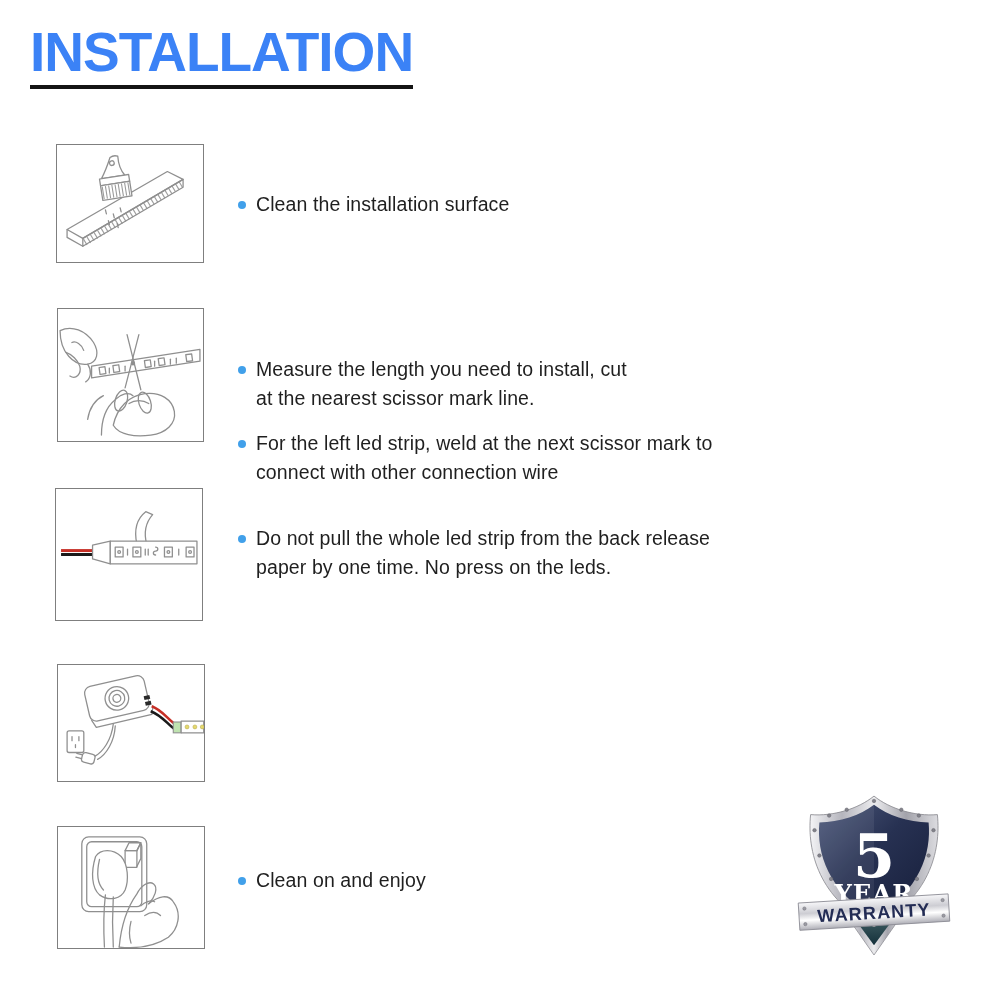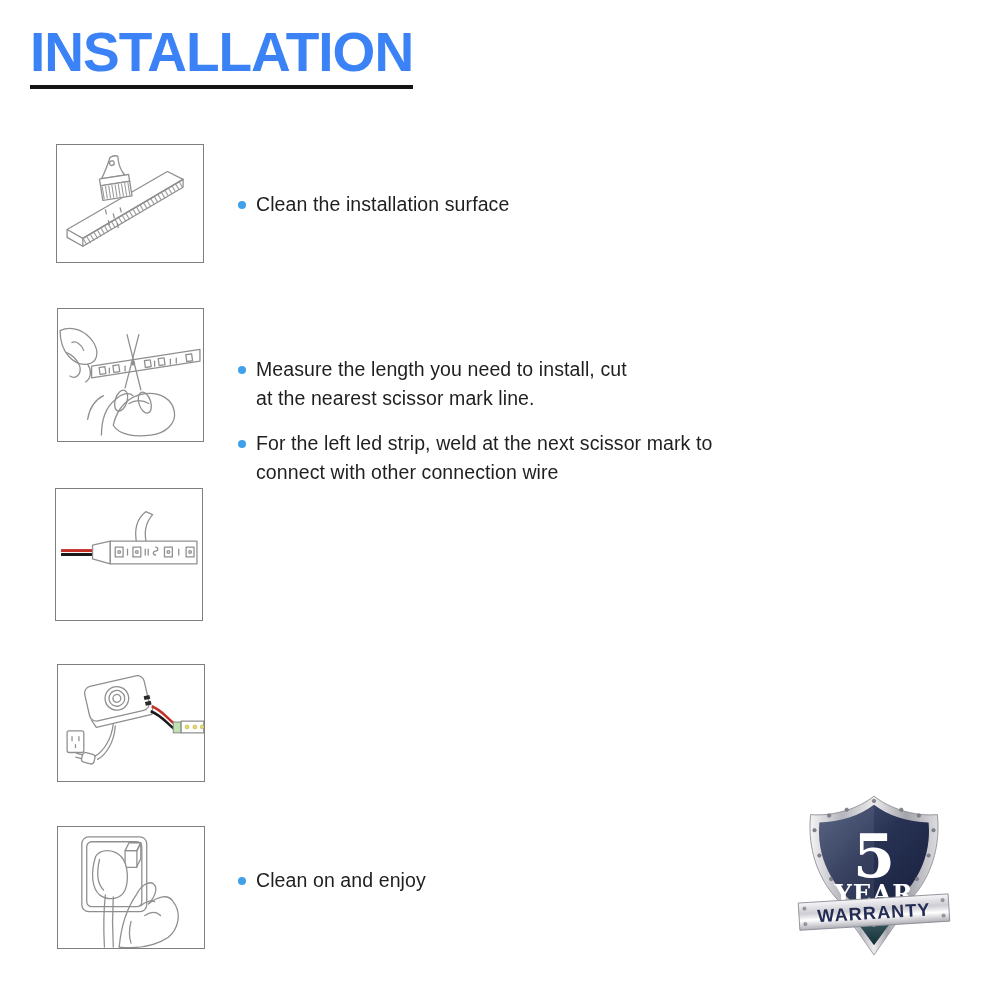--- a/index.html
+++ b/index.html
@@ -148,20 +148,27 @@
           <circle class="line-art" cx="114" cy="64" r="1.4"></circle>
         <rect class="line-art" x="132" y="59" width="8" height="10"></rect>
           <circle class="line-art" cx="136" cy="64" r="1.4"></circle>
         <line class="line-art" x1="72.5" y1="61" x2="72.5" y2="67"></line>
         <line class="line-art" x1="90.5" y1="61" x2="90.5" y2="67"></line>
         <line class="line-art" x1="93.5" y1="61" x2="93.5" y2="67"></line>
         <line class="line-art" x1="124.5" y1="61" x2="124.5" y2="67"></line>
         <path class="line-art" d="M101,59 c3,0 3,4 0,4 c-3,0 -3,4 0,4"></path>
       </g>
     </svg>
+  </div>
+  <div class="text-block" style="top:524px;">
+    <div class="bullet">
+      <span class="dot"></span>
+      <span class="bullet-text">Do not pull the whole led strip from the back release
+paper by one time. No press on the leds.</span>
+    </div>
   </div>
 
   <div class="illus-box" style="left:57px; top:664px; width:148px; height:118px;">
     <svg viewBox="0 0 148 118">
 
       <g transform="rotate(-13 60 40)">
         <rect class="line-art-fill" x="30" y="16" width="62" height="36" rx="7"></rect>
         <path class="line-art" d="M31,50 L34,58 L92,58 L95,50"></path>
         <circle class="line-art" cx="61" cy="34" r="4"></circle>
         <circle class="line-art" cx="61" cy="34" r="8"></circle>

